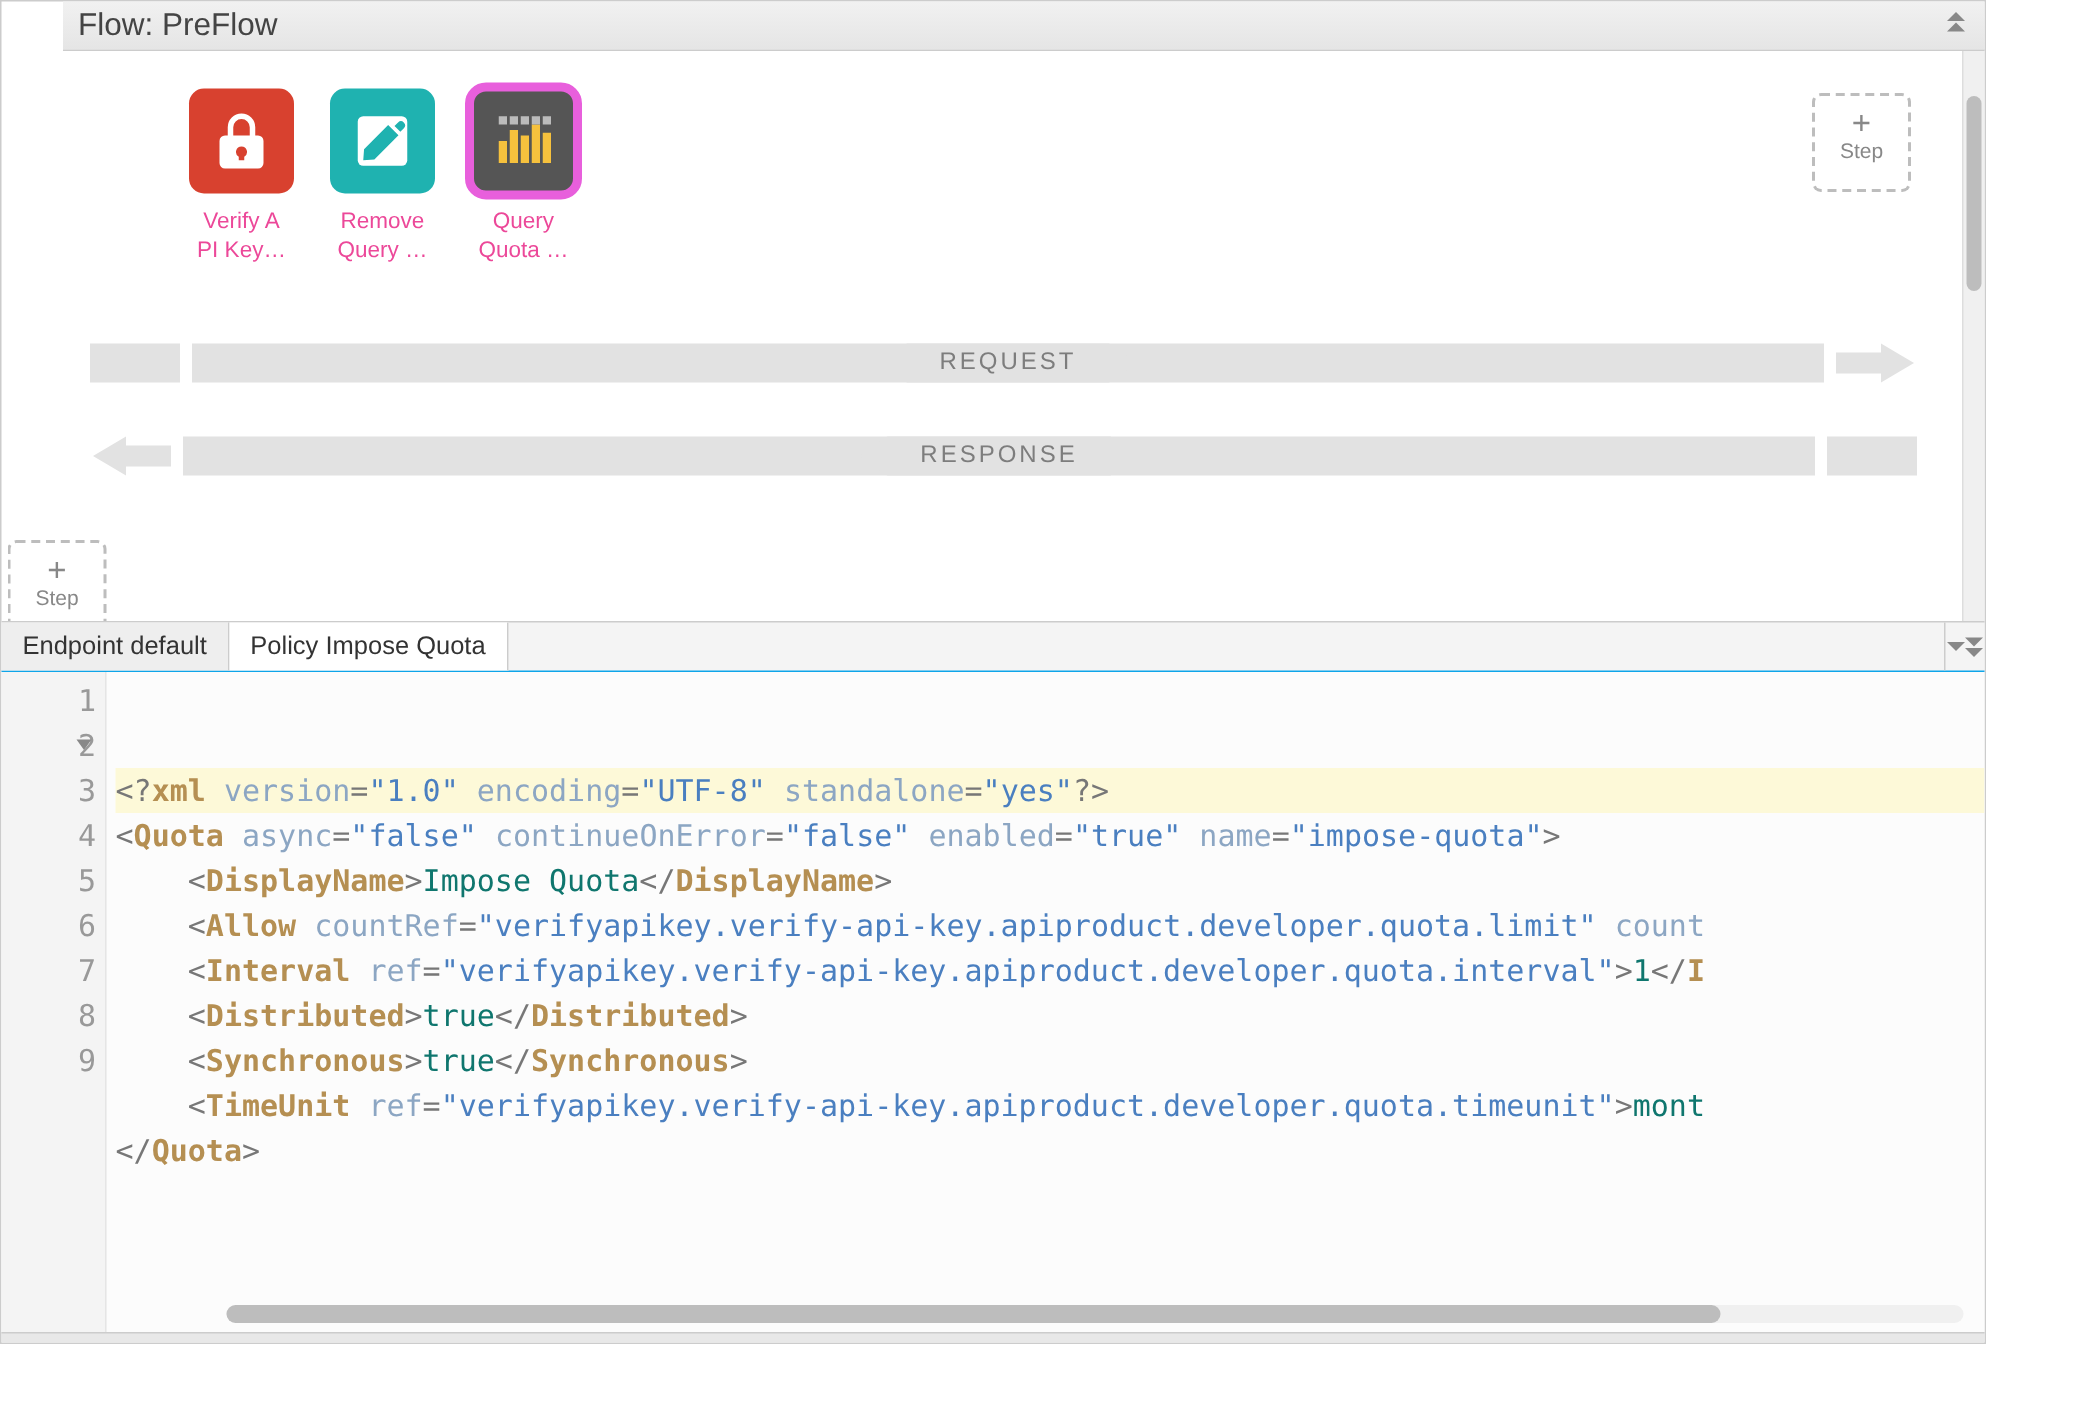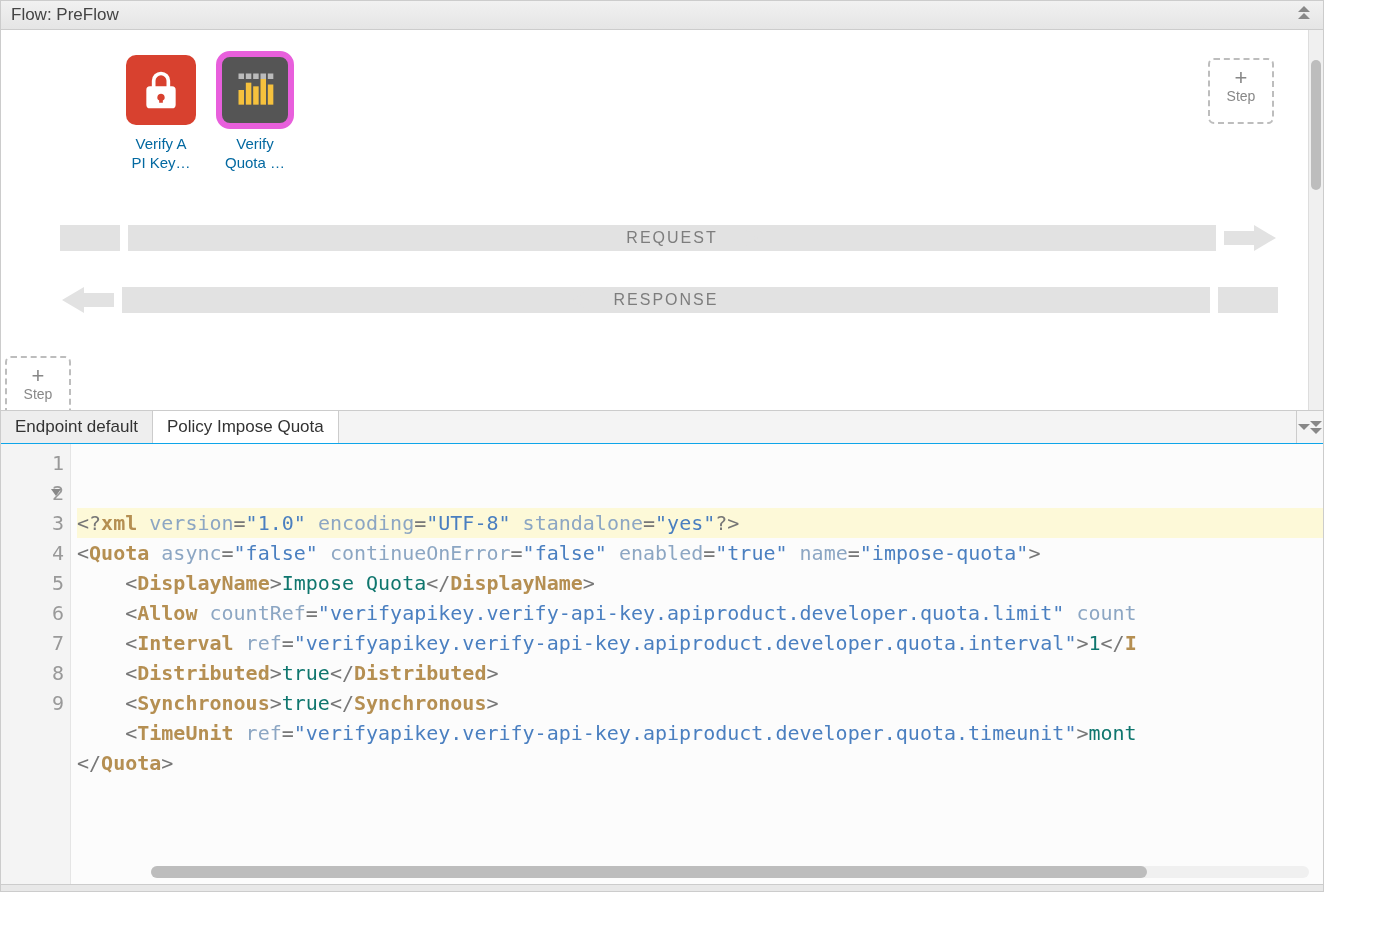--- a/index.html
+++ b/index.html
@@ -1,34 +1,34 @@
 <!DOCTYPE html>
 <html><head>
 <meta charset="utf-8">
 <style>
   html,body{margin:0;padding:0;font-family:"Helvetica Neue",Arial,sans-serif;background:#fff;color:#333;font-size:14px;}
   .outer{width:1324px;border:1px solid #ccc;margin:0;position:relative;box-sizing:border-box;}
 
   
   .flow-header{display:flex;align-items:center;justify-content:space-between;
     background:linear-gradient(#f1f1f1,#e5e5e5);border-bottom:1px solid #ccc;
-    padding:4px 10px;font-size:17px;}
+    padding:4px 10px;font-size:21px;margin-left:41px;}
   .flow-header .title{color:#444;}
   .flow-header .chev{width:18px;height:18px;cursor:pointer;}
   .chev-up::before{content:"";display:block;width:0;height:0;border-left:6px solid transparent;border-right:6px solid transparent;border-bottom:6px solid #888;margin:0 auto 1px;}
   .chev-up::after{content:"";display:block;width:0;height:0;border-left:6px solid transparent;border-right:6px solid transparent;border-bottom:6px solid #888;margin:0 auto;}
 
   
   .canvas-wrap{position:relative;display:flex;}
   .canvas{flex:1;position:relative;padding:25px 20px 0 20px;height:380px;box-sizing:border-box;overflow:hidden;}
   .vscroll{width:14px;background:#f0f0f0;border-left:1px solid #ddd;position:relative;}
   .vscroll .thumb{position:absolute;left:2px;right:2px;top:30px;height:130px;background:#bdbdbd;border-radius:6px;}
 
   .policies{display:flex;gap:14px;margin-left:100px;}
-  .policy{width:80px;text-align:center;font-size:15px;color:#0369a1;}
+  .policy{width:80px;text-align:center;font-size:15px;color:#ec4899;}
   .policy .icon-box{width:70px;height:70px;border-radius:10px;margin:0 auto 10px;display:flex;align-items:center;justify-content:center;}
   .policy.selected .icon-box{outline:6px solid #e85fdc;outline-offset:-2px;}
   .policy .label{line-height:1.25;}
 
   
   .lock-bg{background:#d8412f;}
   .pencil-bg{background:#1fb2b0;}
   .quota-bg{background:#555;}
   .lock-svg,.pencil-svg,.quota-svg{width:44px;height:44px;}
 
@@ -102,38 +102,49 @@
           <div class="icon-box lock-bg">
             <svg class="lock-svg" viewBox="0 0 24 24">
                 <path fill="#fff" d="M12 2a5 5 0 0 0-5 5v3H6a2 2 0 0 0-2 2v8a2 2 0 0 0 2 2h12a2 2 0 0 0 2-2v-8a2 2 0 0 0-2-2h-1V7a5 5 0 0 0-5-5zm-3 5a3 3 0 1 1 6 0v3H9V7zm3 7a2 2 0 0 1 1 3.73V19h-2v-1.27A2 2 0 0 1 12 14z"></path>
               </svg>
           </div>
           <div class="label">
             <span>Verify A</span><br><span>PI Key…</span>
           </div>
         </div>
 
+        <div class="policy">
+          <div class="icon-box pencil-bg">
+            <svg class="pencil-svg" viewBox="0 0 24 24">
+                <rect x="3" y="3" width="18" height="18" rx="2" fill="#fff"></rect>
+                <path fill="#1fb2b0" d="M14.06 6.19l3.75 3.75-8.77 8.77L5 19l.29-4.04 8.77-8.77zm3.6-.94a1.5 1.5 0 0 1 2.12 2.12l-1.3 1.3-2.12-2.12 1.3-1.3z"></path>
+              </svg>
+          </div>
+          <div class="label">
+            <span>Remove</span><br><span>Query …</span>
+          </div>
+        </div>
 
         <div class="policy selected">
           <div class="icon-box quota-bg">
             <svg class="quota-svg" viewBox="0 0 24 24">
               <rect x="3" y="12" width="3" height="8" fill="#f6c13d"></rect>
               <rect x="7" y="8" width="3" height="12" fill="#f6c13d"></rect>
               <rect x="11" y="10" width="3" height="10" fill="#f6c13d"></rect>
               <rect x="15" y="6" width="3" height="14" fill="#f6c13d"></rect>
               <rect x="19" y="9" width="3" height="11" fill="#f6c13d"></rect>
               <rect x="3" y="3" width="3" height="3" fill="#bbb"></rect>
                 <rect x="7" y="3" width="3" height="3" fill="#bbb"></rect>
                 <rect x="11" y="3" width="3" height="3" fill="#bbb"></rect>
                 <rect x="15" y="3" width="3" height="3" fill="#bbb"></rect>
                 <rect x="19" y="3" width="3" height="3" fill="#bbb"></rect>
             </svg>
           </div>
           <div class="label">
-            <span>Verify</span><br><span>Quota …</span>
+            <span>Query</span><br><span>Quota …</span>
           </div>
         </div>
       </div>
 
       <div class="lane request">
         <div class="dash"></div>
         <div class="bar">
           <span class="lbl">REQUEST</span>
         </div>
         <div class="arrow right"></div>

